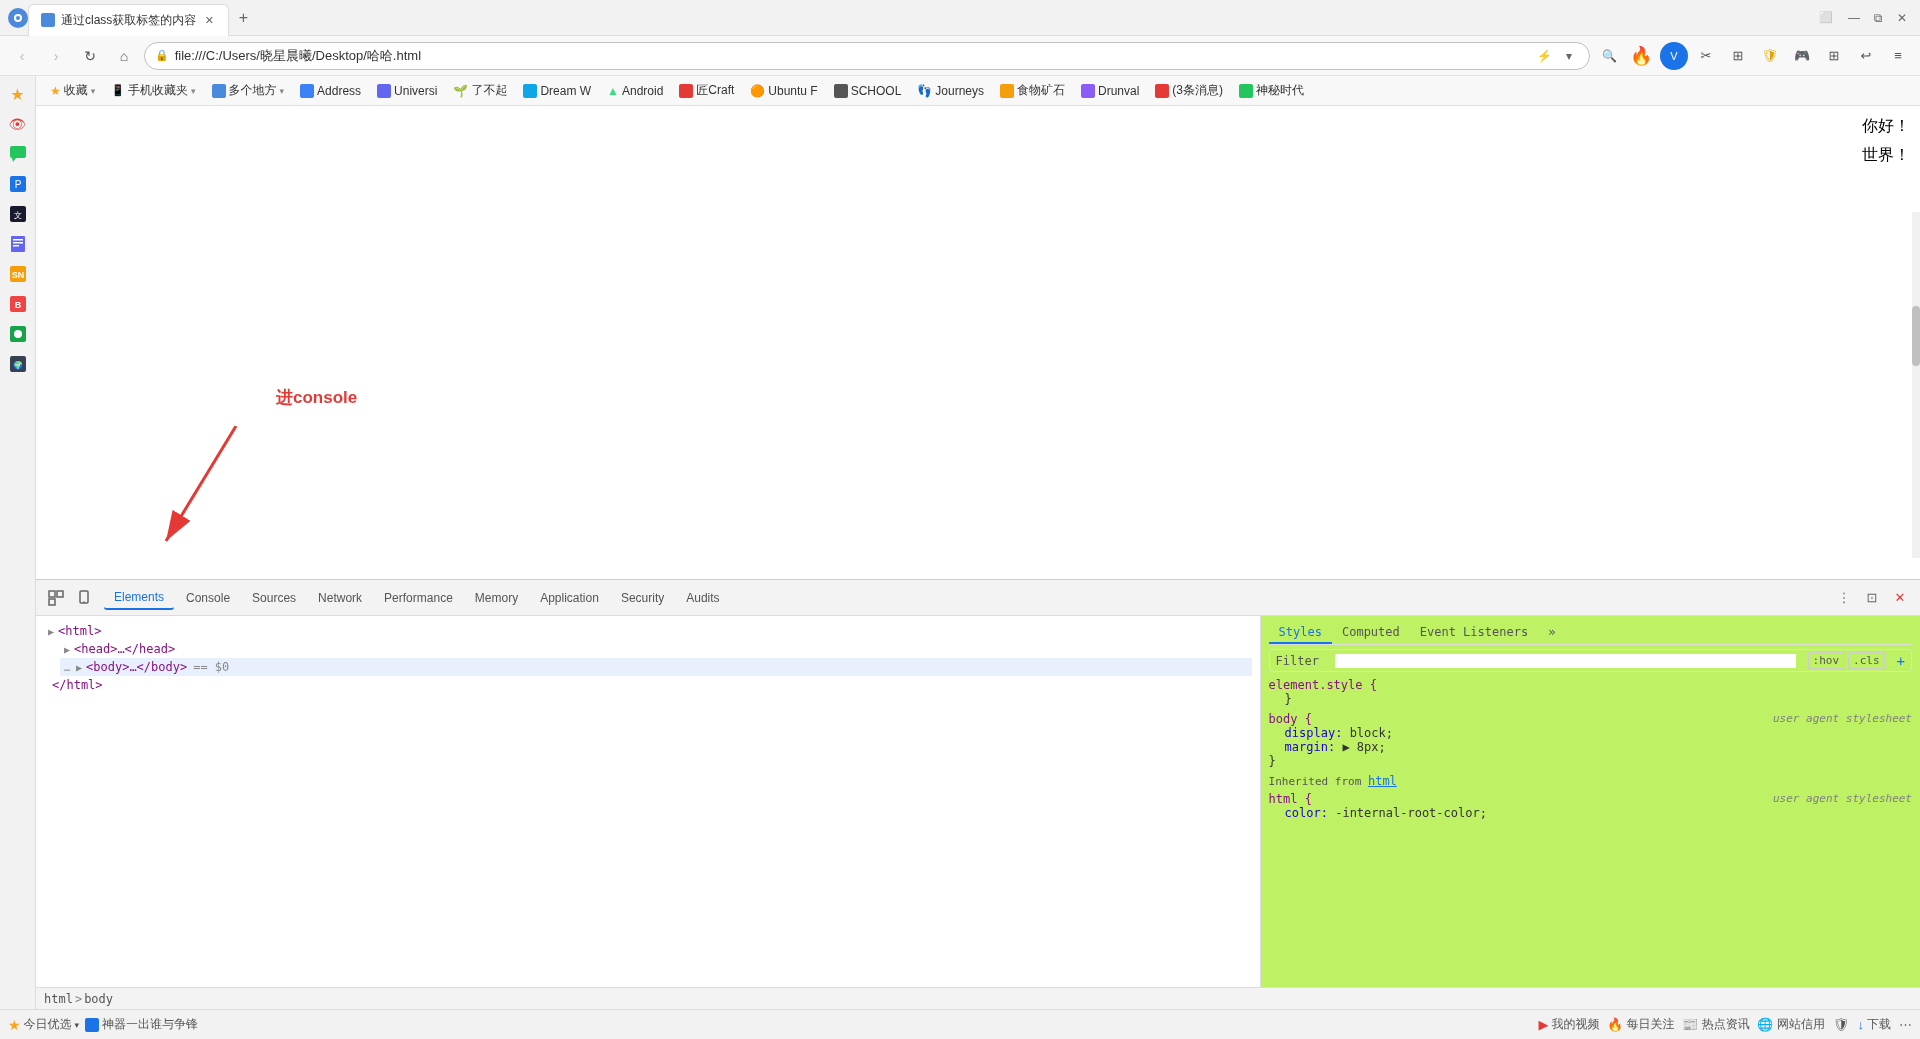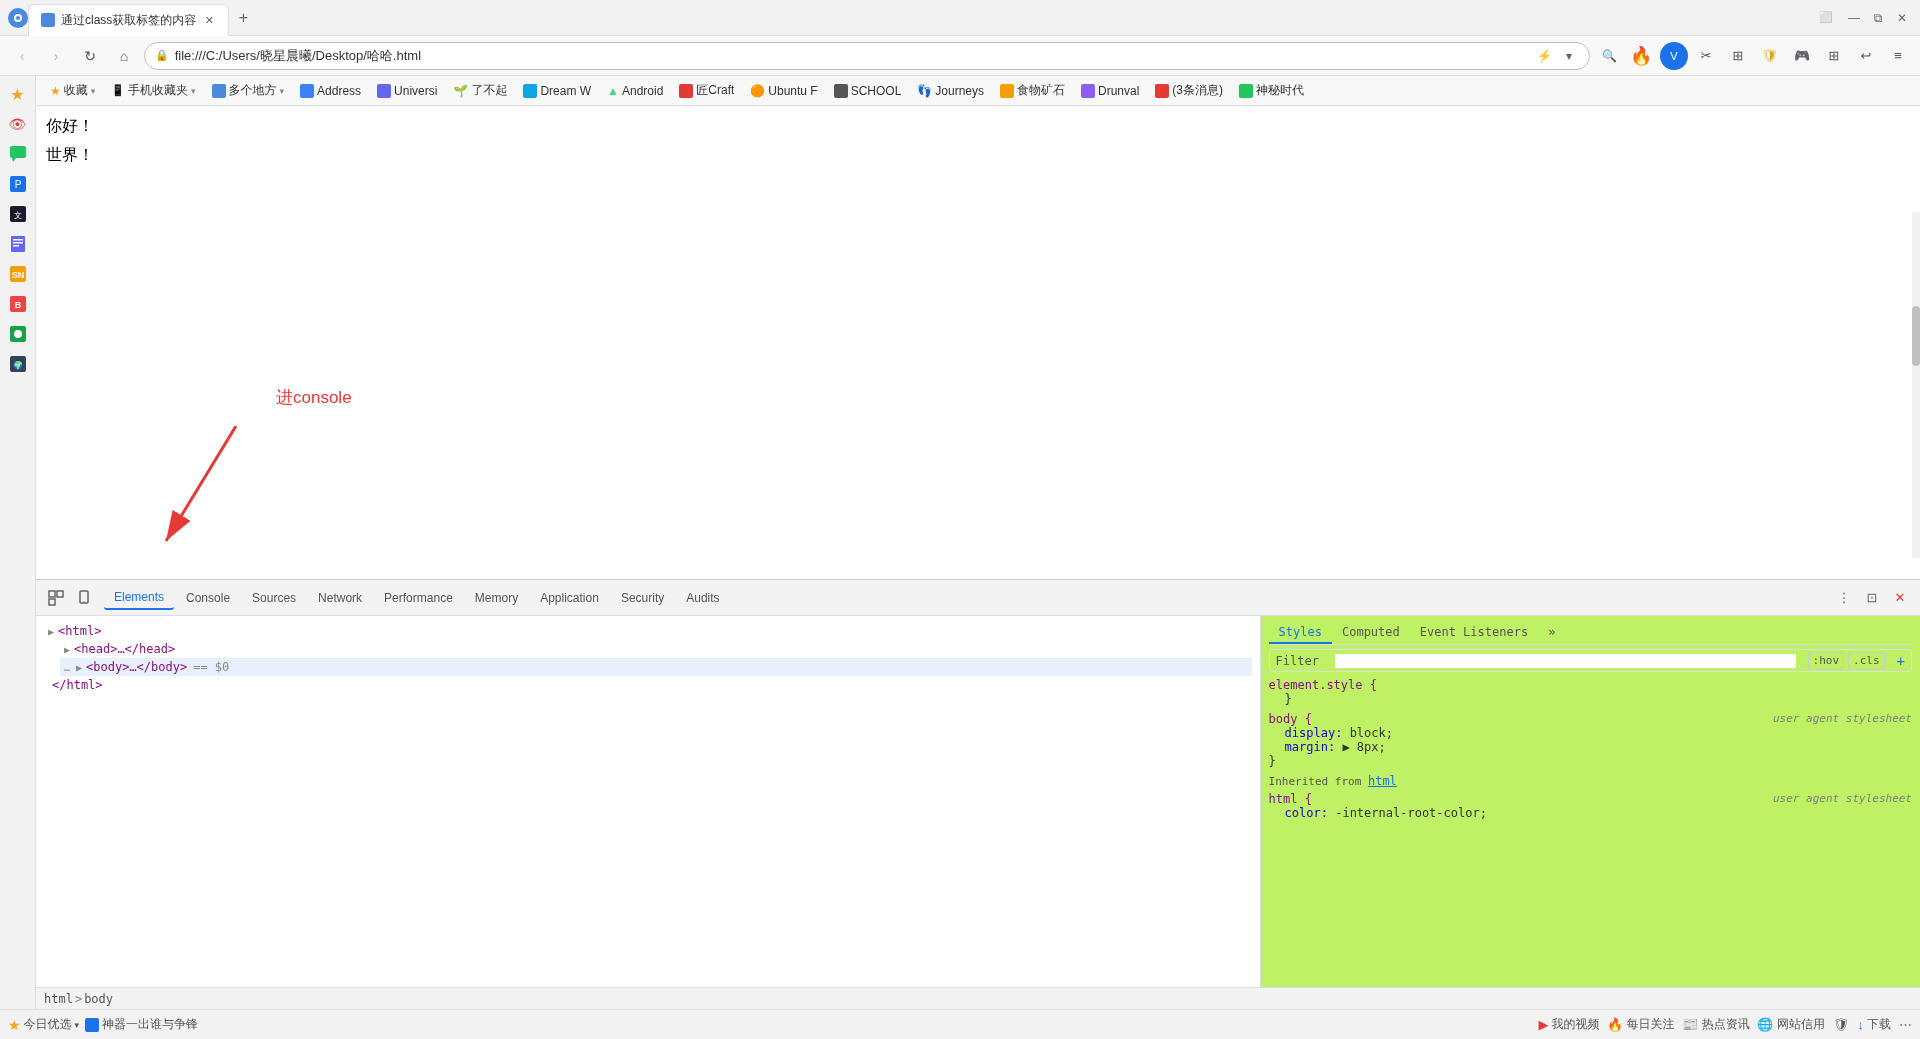--- a/index.html
+++ b/index.html
@@ -586,27 +586,27 @@
   <div class="sidebar-icon">
     <svg width="20" height="20" viewBox="0 0 20 20">
         <rect x="2" y="2" width="16" height="16" rx="2" fill="#374151"></rect>
         <text x="10" y="14" text-anchor="middle" fill="white" font-size="8">🌍</text>
       </svg>
   </div>
 </div>
 
 <div class="main-content">
 
-  <div class="page-area" style="padding-left: 10px; padding-top:10px;">
+  <div class="page-area" style="padding-left: 10px; padding-top:10px;text-align:right;">
     <div class="page-text">你好！</div>
     <div class="page-text">世界！</div>
   </div>
 
   <div style="position:absolute; left:100px; top:320px; z-index:5;">
-    <div style="position:absolute; left:140px; top:-40px; color:#e53935; font-size:17px; font-weight:normal; white-space:nowrap;">进console</div>
+    <div style="position:absolute; left:140px; top:-40px; color:#e53935; font-size:17px; font-weight:bold; white-space:nowrap;">进console</div>
     <svg width="120" height="140" viewBox="0 0 120 140">
       <defs>
         <marker id="arrowhead" markerWidth="10" markerHeight="7" refX="10" refY="3.5" orient="auto">
           <polygon points="0 0, 10 3.5, 0 7" fill="#e53935"></polygon>
         </marker>
       </defs>
       <line x1="100" y1="0" x2="30" y2="115" stroke="#e53935" stroke-width="3" marker-end="url(#arrowhead)"></line>
     </svg>
   </div>
 

